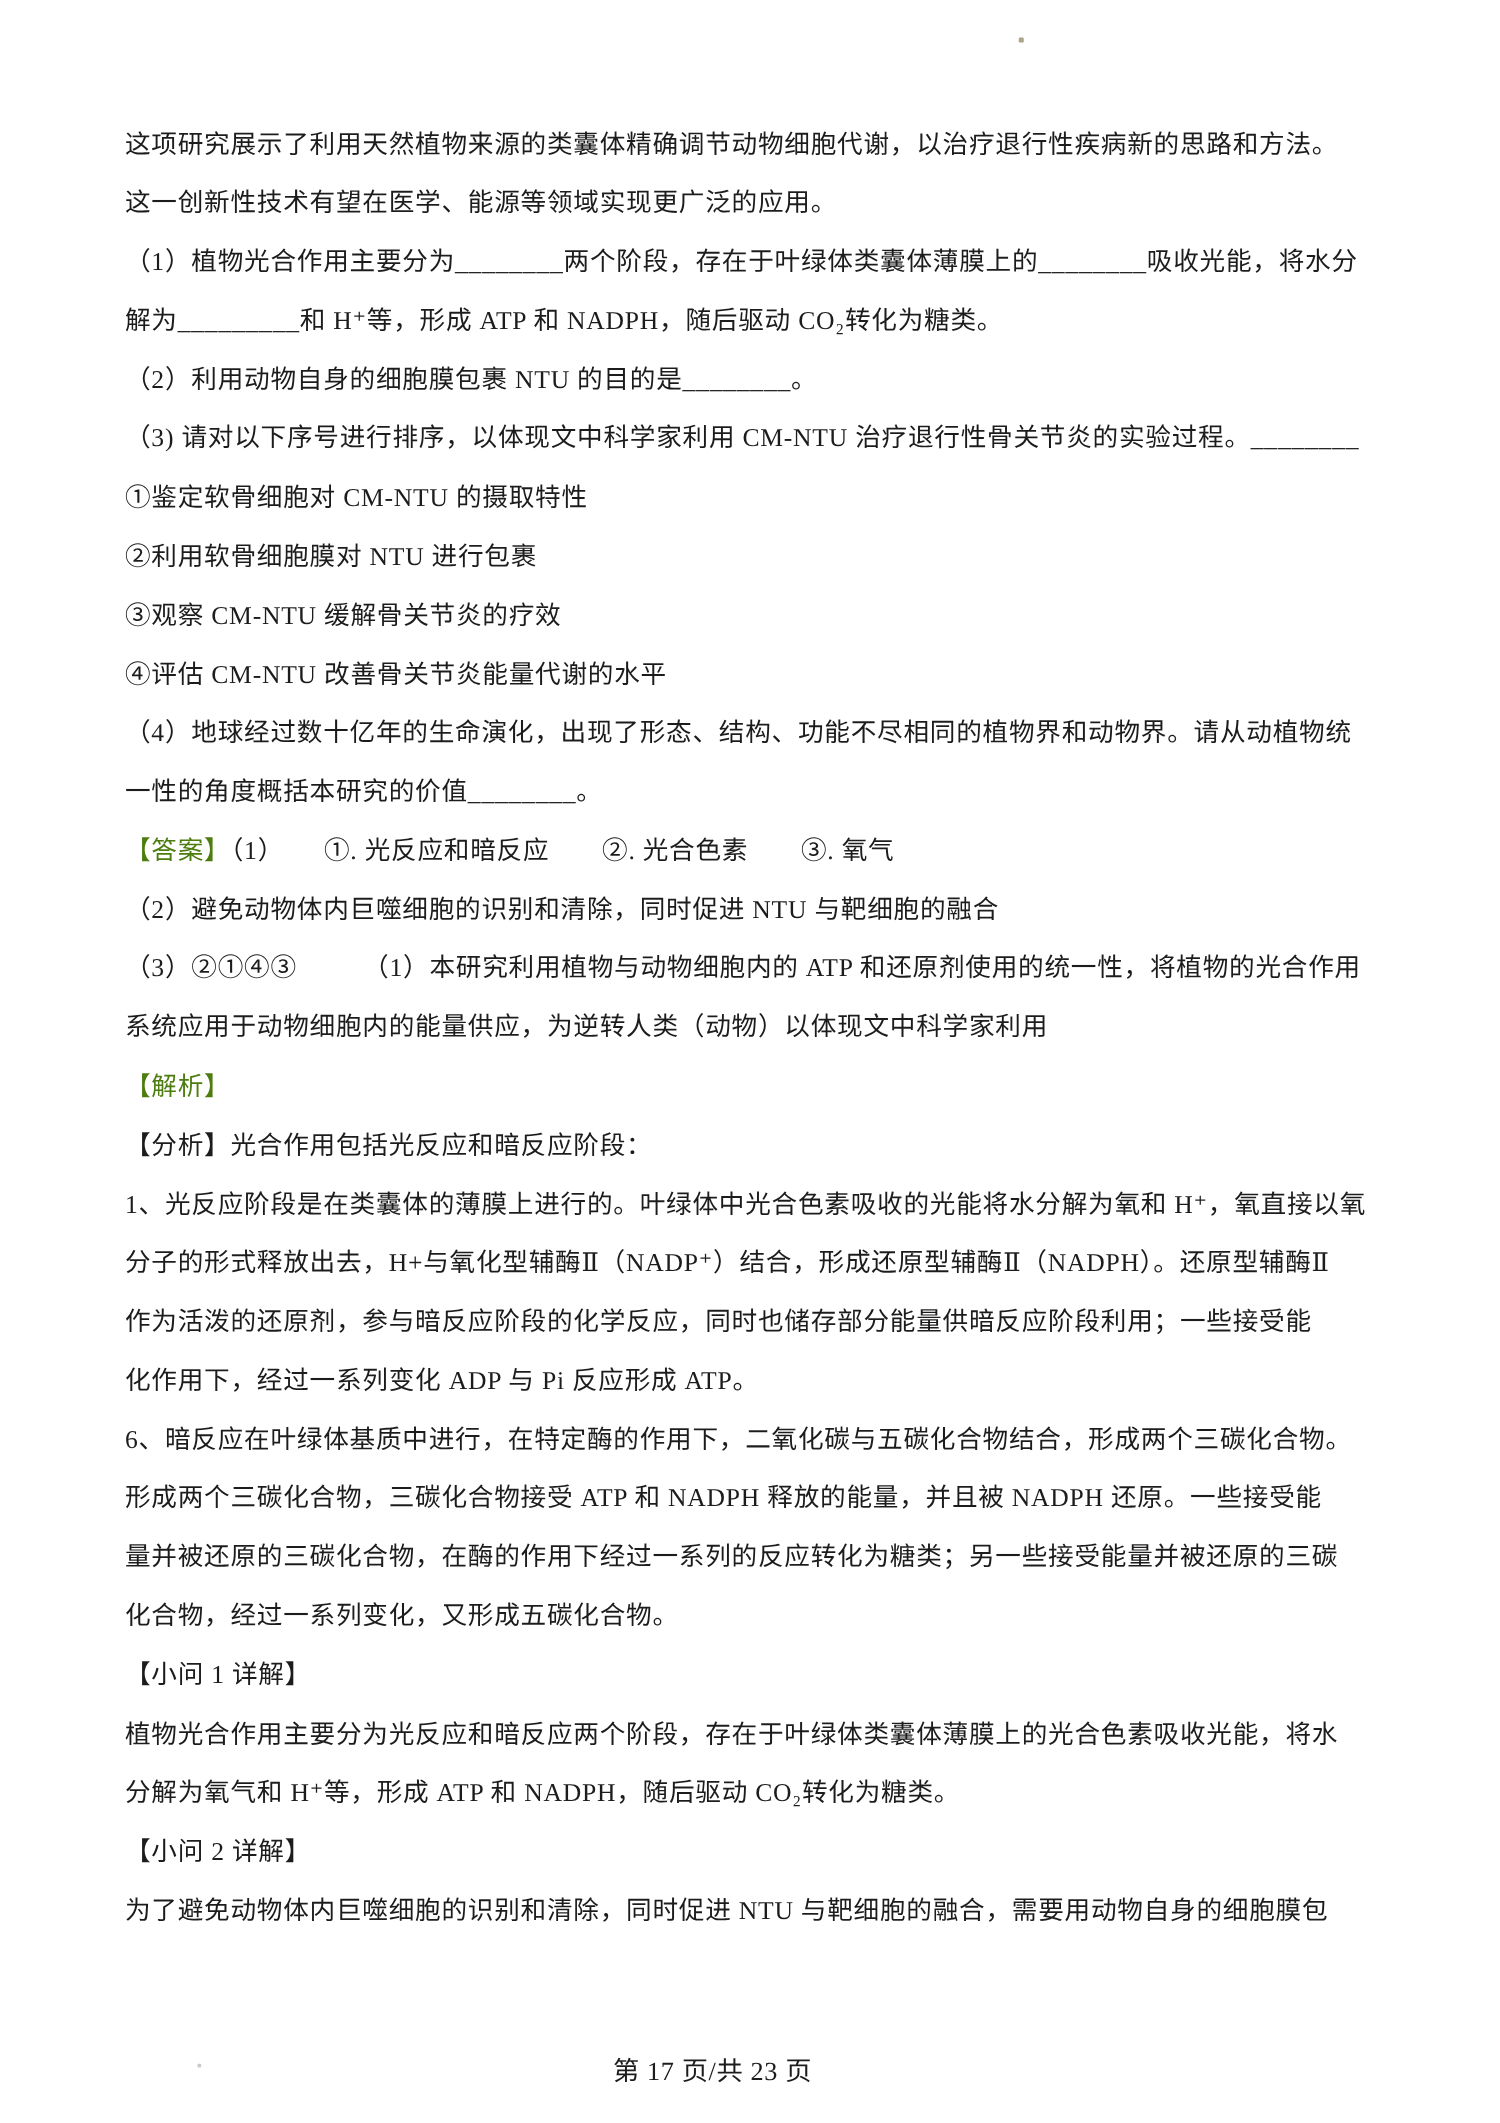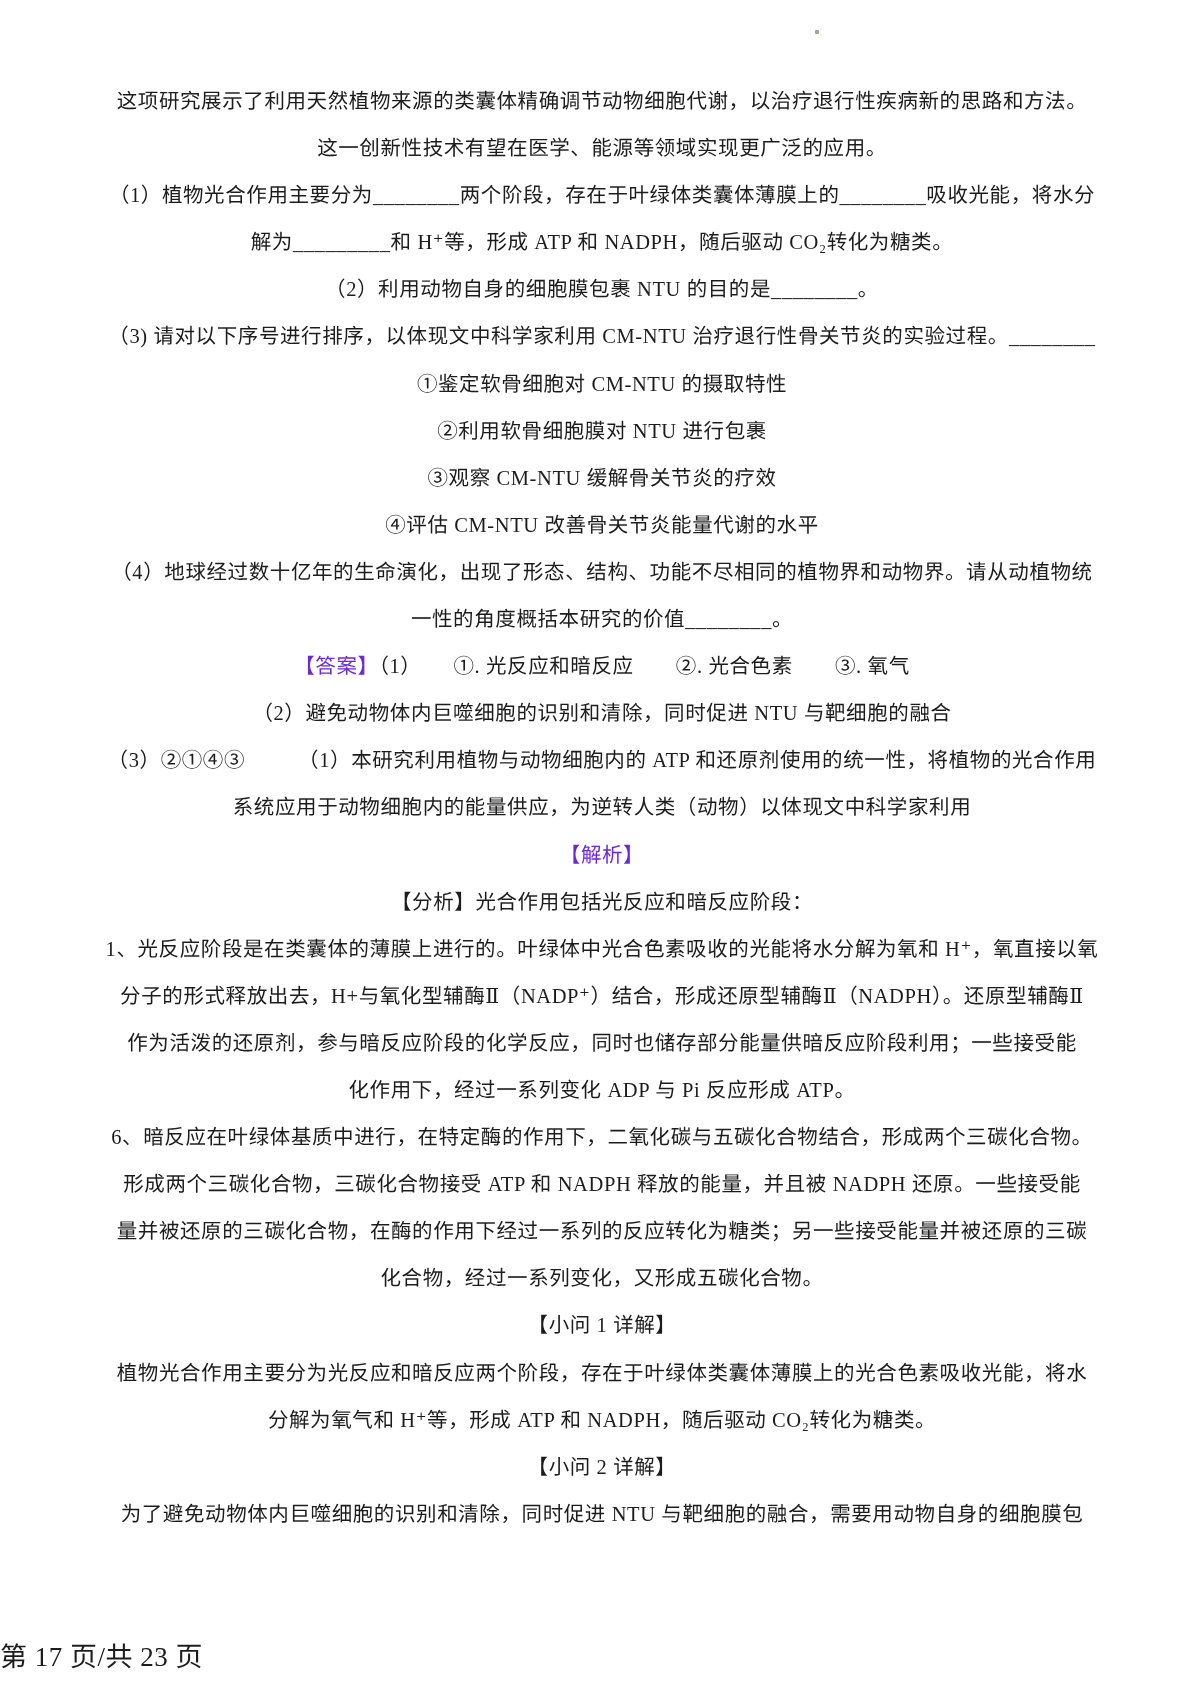--- a/index.html
+++ b/index.html
@@ -11,44 +11,43 @@
     position: relative;
     width: 1200px;
     height: 1698px;
     font-family: "Liberation Serif", "DejaVu Serif", serif;
     color: #1c1c1c;
     overflow: hidden;
   }
   .content {
     position: absolute;
     left: 100px;
-    top: 78px;
+    top: 93px;
     width: 1004px;
-    text-align: center;
   }
   .line {
     height: 47.1px;
     line-height: 47.1px;
     font-size: 20.5px;
     letter-spacing: 0.6px;
     white-space: pre;
     margin: 0;
   }
   .blue {
-    color: #6d28d9;
+    color: #4d7c0f;
   }
   .footer {
     position: absolute;
     left: 0;
     width: 1140px;
     top: 1634px;
     height: 47px;
     line-height: 47px;
-    text-align: left;
-    font-size: 27px;
+    text-align: center;
+    font-size: 21px;
     letter-spacing: 0.5px;
     white-space: pre;
   }
   .speck {
     position: absolute;
     border-radius: 1px;
   }
   .speck-top {
     left: 815px;
     top: 30px;

